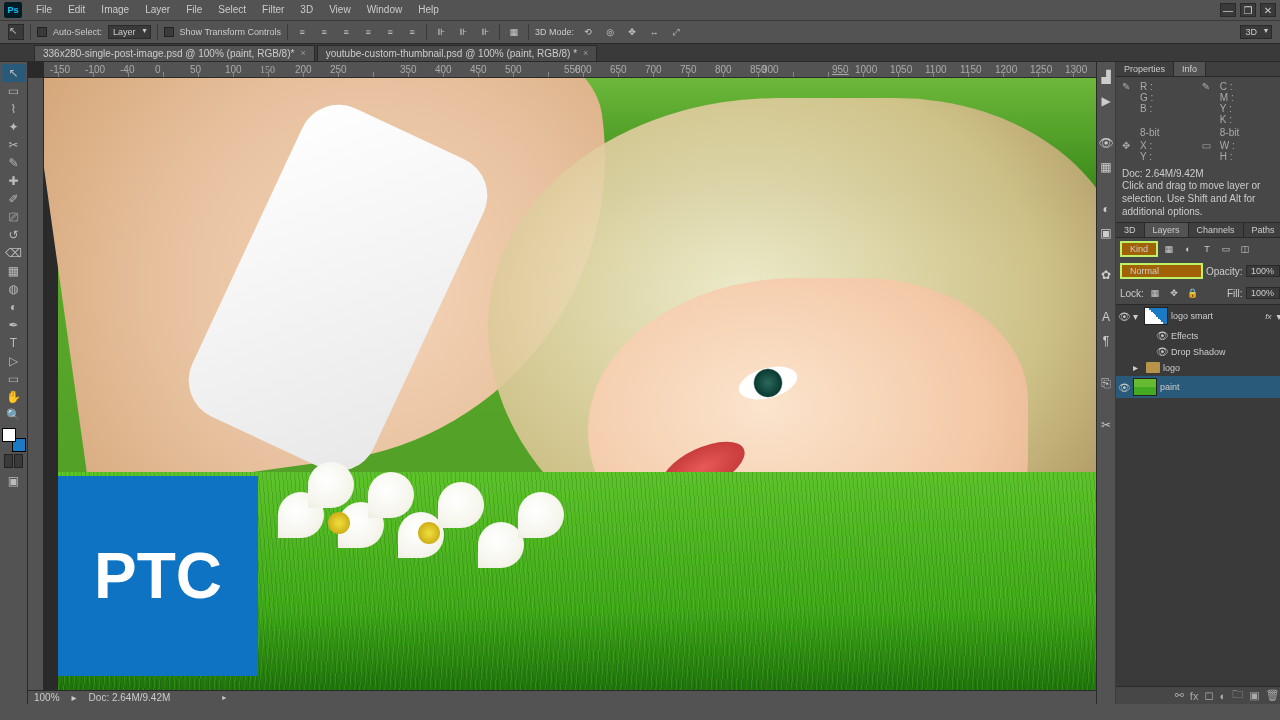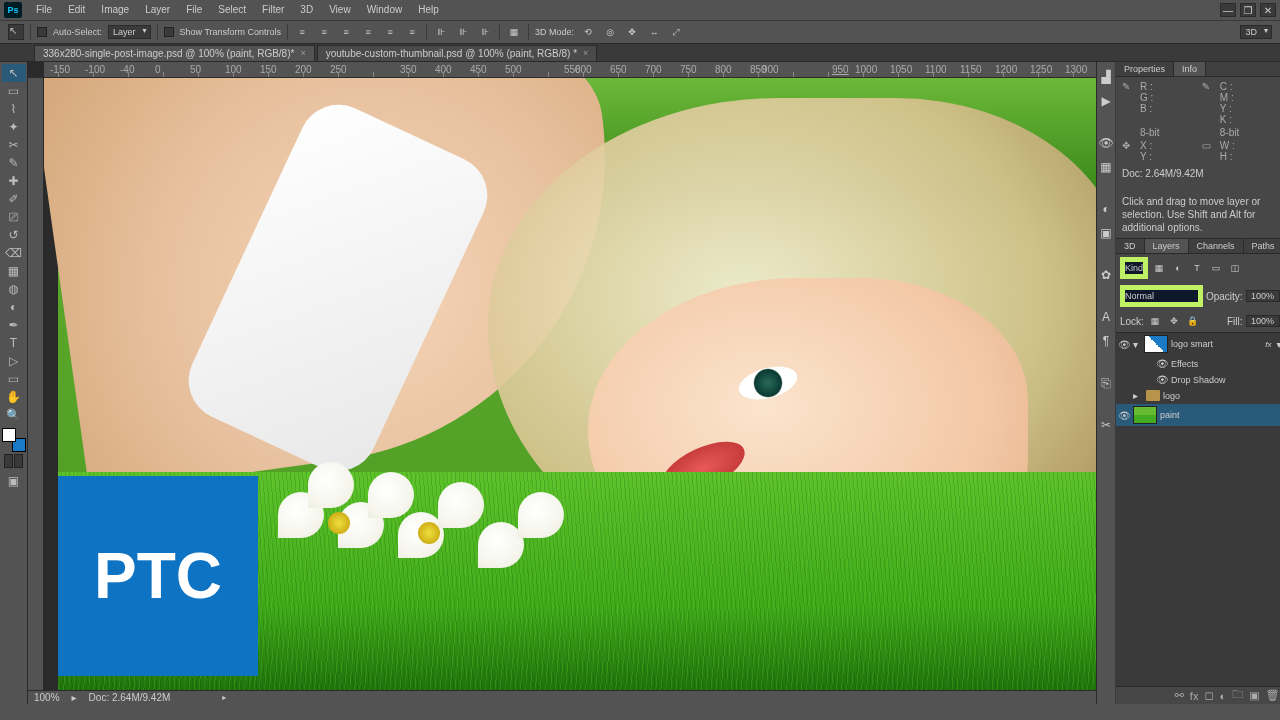--- a/index.html
+++ b/index.html
@@ -65,21 +65,21 @@
 .iconcol .ic{width:18px;height:18px;display:flex;align-items:center;justify-content:center;font-size:12px}
 .iconcol .gap{height:12px}
 .panels{flex:1;display:flex;flex-direction:column}
 .panel-tabbar{display:flex;background:#3f3f3f;border-bottom:1px solid #2a2a2a}
 .ptab{padding:2px 8px;font-size:9px;border-right:1px solid #2a2a2a}
 .ptab.sel{background:#535353}
 .panel-body{background:#474747;padding:4px 6px;border-bottom:1px solid #2a2a2a;font-size:9px;color:#aaa}
 .info-grid{display:grid;grid-template-columns:14px 1fr 14px 1fr;gap:2px 4px;font-size:9px}
 .info-grid span{color:#aaa}
 .layer-top{display:flex;align-items:center;gap:3px;padding:3px 4px}
-.layer-top .dd{flex:0 0 auto;background:#0f172a;border:5px solid #bef264;padding:1px 0;font-size:9px}
+.layer-top .dd{flex:0 0 auto;background:#a16207;border:2px solid #bef264;padding:1px 8px;font-size:9px}
 .layer-top .num{width:34px;background:#3a3a3a;border:1px solid #2a2a2a;text-align:center;font-size:9px}
 .layer-row{display:flex;align-items:center;padding:2px 2px;gap:3px;border-bottom:1px solid #3a3a3a}
 .layer-row.sel{background:#2a5a7a}
 .eye{width:12px;text-align:center}
 .thumb{width:24px;height:18px;background:#666;border:1px solid #222}
 .thumb.smart{background:linear-gradient(45deg,#fff 0 50%,#1a7bc4 50% 100%)}
 .thumb.paint{background:linear-gradient(180deg,#6b3 0 50%,#4a2 50% 100%)}
 .lname{font-size:9px;flex:1}
 .fx{font-size:8px;font-style:italic;margin-left:auto;margin-right:2px}
 .folder{width:14px;height:11px;background:#b8944a;border-radius:1px;margin-left:2px}
@@ -194,21 +194,21 @@
         <span style="left: 41px;">-100</span>
         <i style="left: 49px;"></i>
         <span style="left: 76px;">-40</span>
         <i style="left: 84px;"></i>
         <span style="left: 111px;">0</span>
         <i style="left: 119px;"></i>
         <span style="left: 146px;">50</span>
         <i style="left: 154px;"></i>
         <span style="left: 181px;">100</span>
         <i style="left: 189px;"></i>
-        <span style="left: 216px;">150</span>
+        <span style="left: 216px; font-family: Liberation Serif, serif;">150</span>
         <i style="left: 224px;"></i>
         <span style="left: 251px;">200</span>
         <i style="left: 259px;"></i>
         <span style="left: 286px;">250</span>
         <i style="left: 294px;"></i>
         <span style="left: 321px; margin-top: 46px;">300</span>
         <i style="left: 329px;"></i>
         <span style="left: 356px;">350</span>
         <i style="left: 364px;"></i>
         <span style="left: 391px;">400</span>
@@ -319,21 +319,21 @@
           <span></span>
             <span>8-bit</span>
             <span></span>
             <span>8-bit</span>
           <span>✥</span>
             <span><span>X :</span><br><span>Y :</span></span>
           <span>▭</span>
             <span><span>W :</span><br><span>H :</span></span>
         </div>
         <div style="margin-top:6px">Doc: 2.64M/9.42M</div>
-        <div style="margin-top:16px;line-height:1.3">Click and drag to move layer or selection. Use Shift and Alt for additional options.</div>
+        <div style="margin-top:0;line-height:1.3">Click and drag to move layer or selection. Use Shift and Alt for additional options.</div>
       </div>
 
       <div class="panel-tabbar">
         <div class="ptab">3D</div>
         <div class="ptab sel">Layers</div>
         <div class="ptab">Channels</div>
         <div class="ptab">Paths</div>
       </div>
       <div class="panel-body" style="padding:0">
         <div class="layer-top">

